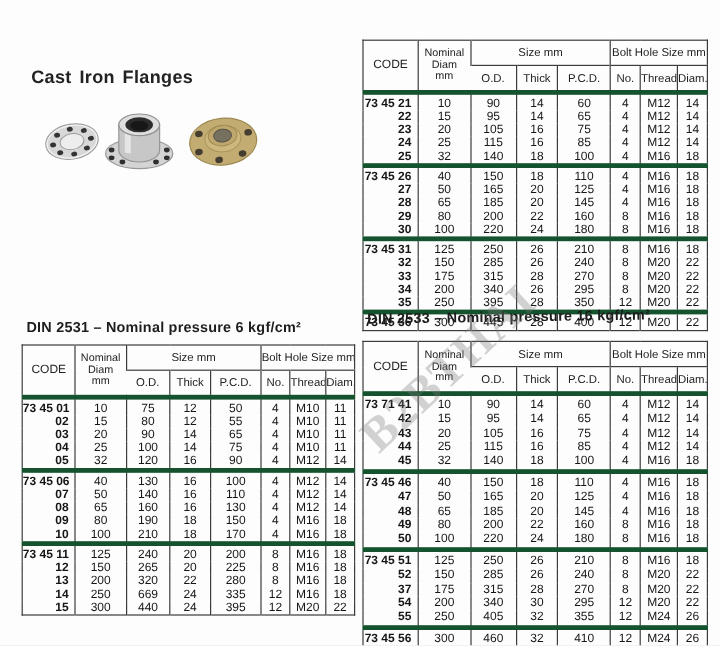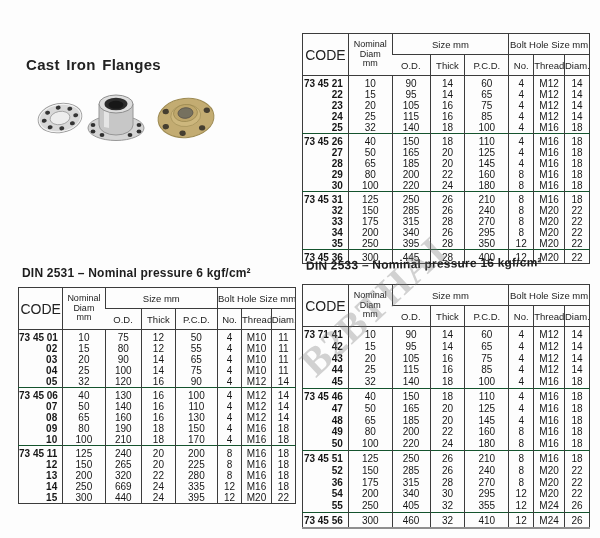--- a/index.html
+++ b/index.html
@@ -38,22 +38,22 @@
   .spec-table th,.spec-table td{
     border-left:1px solid #3c3c3c;padding:0;text-align:center;font-weight:normal;
     overflow:hidden;white-space:nowrap;
   }
   .spec-table th:first-child,.spec-table td:first-child{border-left:none;}
   .spec-table thead{border-bottom:1px solid #3c3c3c;}
   .spec-table thead th{font-size:9.5px;color:#222;}
   .spec-table thead tr:first-child th.grp{height:20px;vertical-align:middle;}
   .spec-table thead tr.sub th{border-top:1px solid #3c3c3c;height:20px;vertical-align:middle;}
   .spec-table th.nom-h div{line-height:9.5px;font-size:9px;}
-  .spec-table th.code-h{font-size:14px;}
-  .spec-table tbody{border-top:1px solid #14532d;}
+  .spec-table th.code-h{font-size:10px;}
+  .spec-table tbody{border-top:4px solid #14532d;}
   .spec-table tbody td{height:11px;line-height:11px;}
   .t2533 tbody td{height:11.8px;line-height:11.8px;}
   .spec-table td.code{font-weight:bold;text-align:right;padding-right:5px;}
   .spec-table tbody tr:first-child td{padding-top:2px;}
   
   .watermark{
     position:absolute;left:258px;top:283px;width:230px;height:46px;
     transform:rotate(-43deg);transform-origin:50% 50%;
     font-size:40px;font-weight:bold;letter-spacing:1px;text-align:center;
     color:rgba(120,120,120,0.33);pointer-events:none;z-index:9;
@@ -653,21 +653,21 @@
           <td class="code">52</td>
           <td class="val">150</td>
           <td class="val">285</td>
           <td class="val">26</td>
           <td class="val">240</td>
           <td class="val">8</td>
           <td class="val">M20</td>
           <td class="val">22</td>
         </tr>
         <tr>
-          <td class="code">36</td>
+          <td class="code">37</td>
           <td class="val">175</td>
           <td class="val">315</td>
           <td class="val">28</td>
           <td class="val">270</td>
           <td class="val">8</td>
           <td class="val">M20</td>
           <td class="val">22</td>
         </tr>
         <tr>
           <td class="code">54</td>

